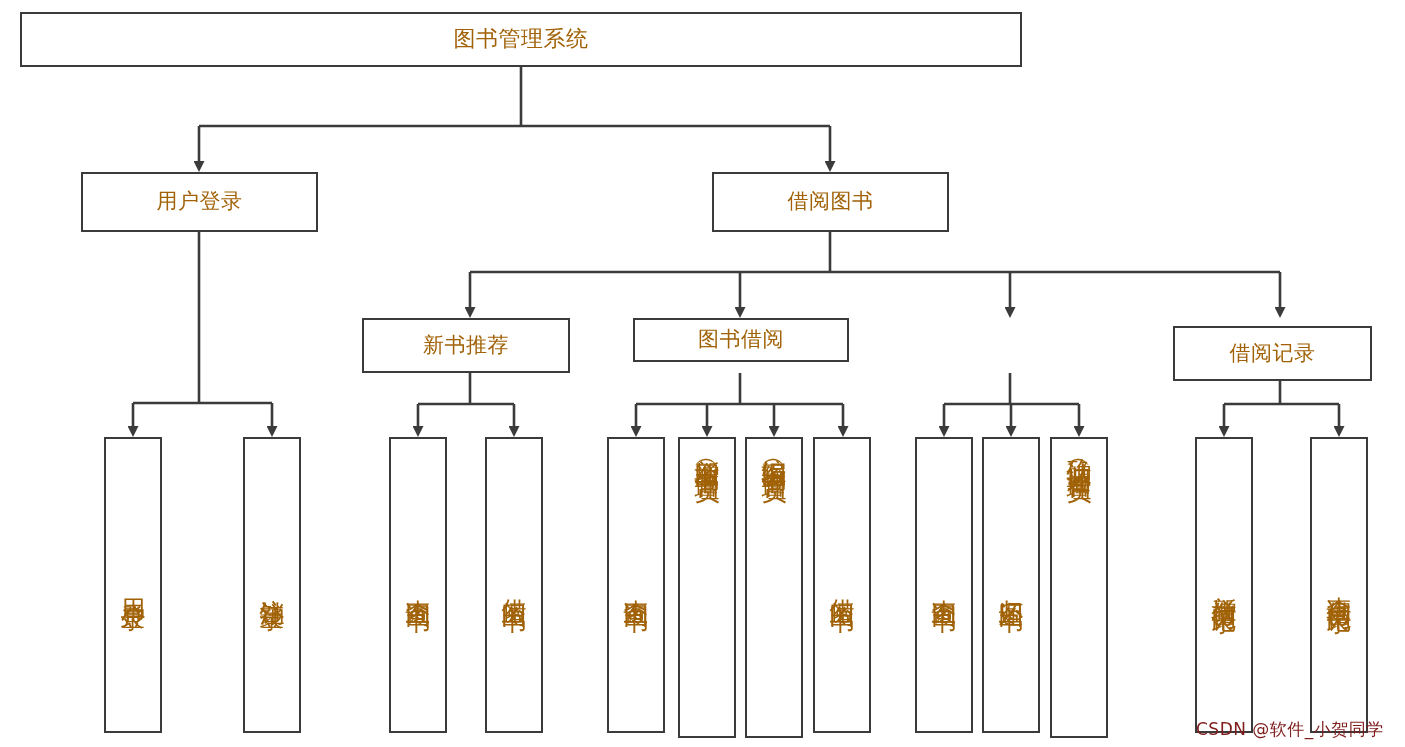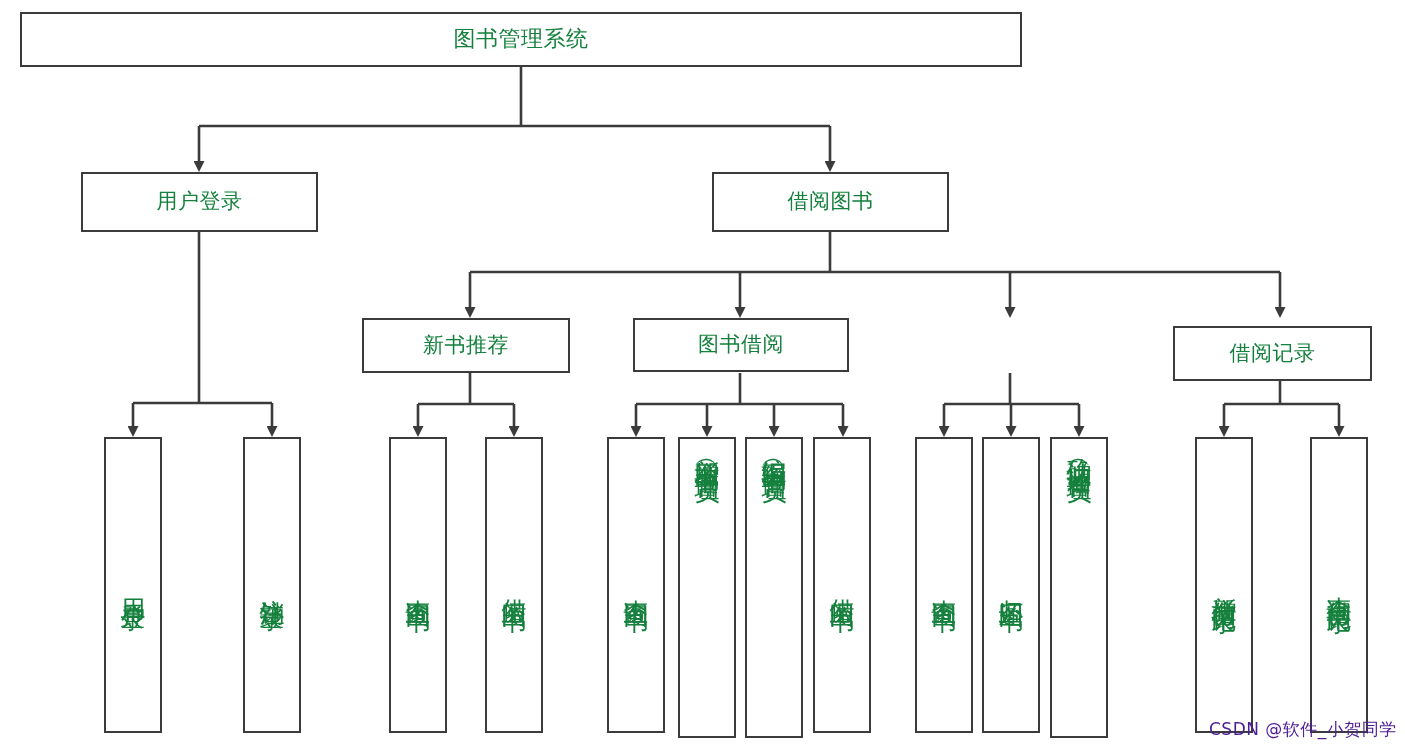--- a/index.html
+++ b/index.html
@@ -26,21 +26,21 @@
     pointer-events: none;
   }
   .node {
     position: absolute;
     box-sizing: border-box;
     border: 2.5px solid #3b3b3b;
     background: #ffffff;
     display: flex;
     align-items: center;
     justify-content: center;
-    color: #15803d;
+    color: #a16207;
   }
   .node .label {
     display: block;
     text-align: center;
     line-height: 1.12;
     letter-spacing: 0.5px;
   }
   
   .node.h .label {
     font-size: 21px;
@@ -61,24 +61,23 @@
     line-height: 1.0;
     letter-spacing: 3px;
     white-space: nowrap;
   }
   .node.v.midline {
     align-items: center;
   }
   .watermark {
     position: absolute;
     font-size: 17px;
-    color: #4c1d95;
+    color: #7f1d1d;
     white-space: nowrap;
     letter-spacing: 0.5px;
-    margin-left: 13px;
   }
 </style>
 </head>
 <body>
 
 <div id="canvas">
 
   <svg id="edges" viewBox="0 0 1405 747">
     <defs>
       <marker id="arrow" markerWidth="11" markerHeight="11" refX="1" refY="5.5" orient="auto" markerUnits="userSpaceOnUse">
@@ -136,21 +135,21 @@
   <div class="node h" style="left:81px; top:172px; width:237px; height:60px;">
     <span class="label">用户登录</span>
   </div>
   <div class="node h" style="left:712px; top:172px; width:237px; height:60px;">
     <span class="label">借阅图书</span>
   </div>
 
   <div class="node h" style="left:362px; top:318px; width:208px; height:55px;">
     <span class="label">新书推荐</span>
   </div>
-  <div class="node h" style="left:633px; top:318px; width:216px; height:54px;align-items:center;">
+  <div class="node h" style="left:633px; top:318px; width:216px; height:44px;align-items:center;">
     <span class="label">图书借阅</span>
   </div>
   <div class="node h" style="left:1173px; top:326px; width:199px; height:55px;align-items:center;">
     <span class="label">借阅记录</span>
   </div>
 
   <div class="node v midline" style="left:104px; top:437px; width:58px; height:296px;">
     <span class="label">用户登录</span>
   </div>
   <div class="node v midline" style="left:243px; top:437px; width:58px; height:296px;">

